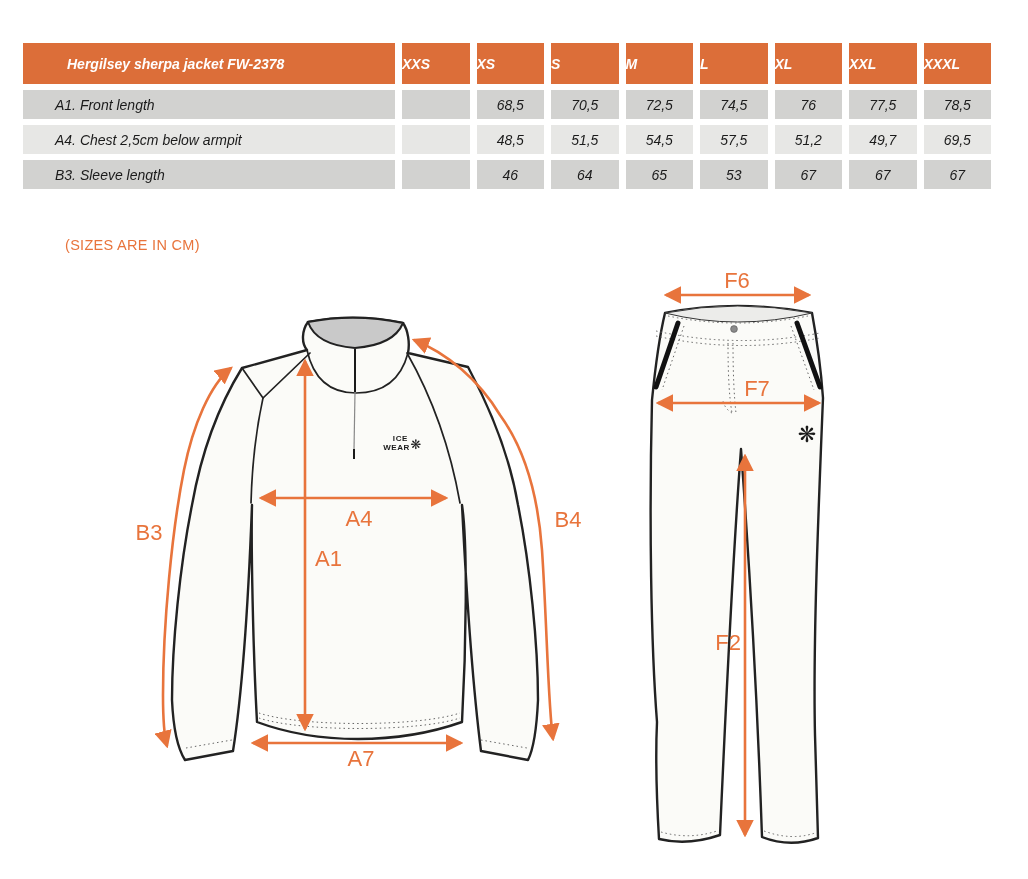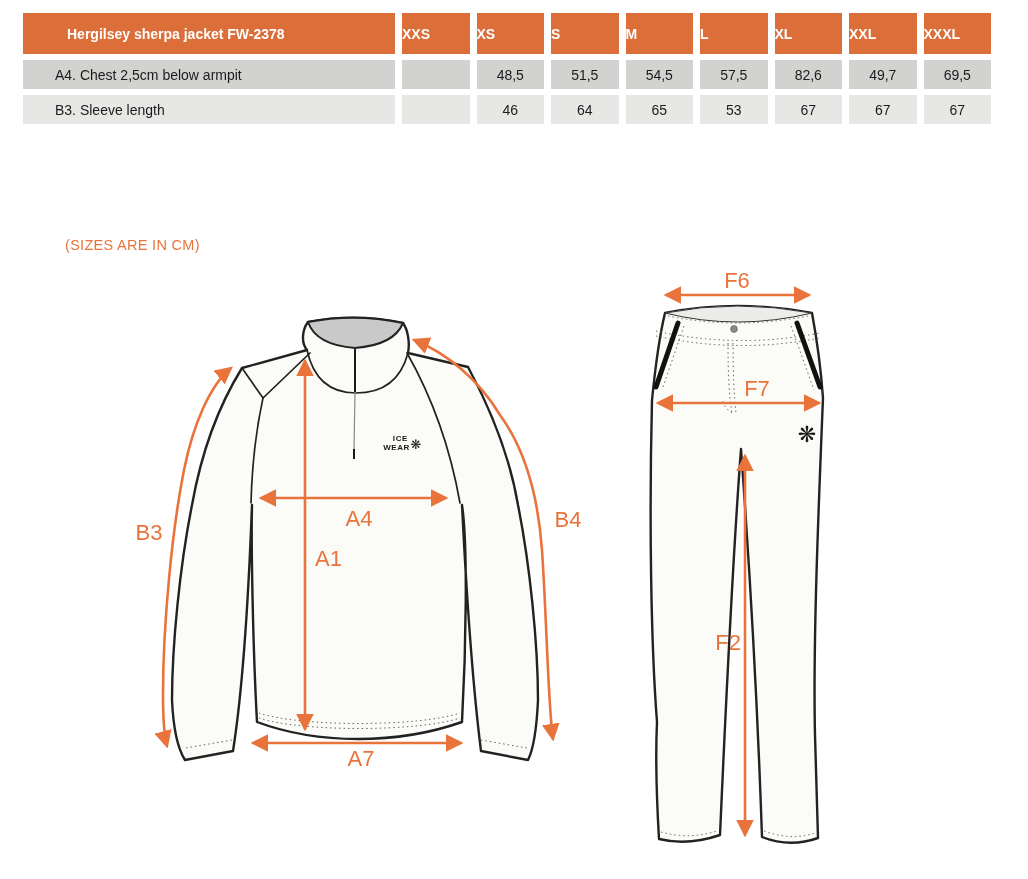--- a/index.html
+++ b/index.html
@@ -3,22 +3,22 @@
 <meta charset="utf-8">
 <style>
   html,body{margin:0;padding:0;}
   body{
     width:1028px;height:879px;position:relative;overflow:hidden;
     background:#ffffff;
     font-family:"Liberation Sans", sans-serif;
     --orange:#DC6E39; --arrow:#E8743C; --rowDark:#D2D2D0; --rowLight:#E7E7E5;
   }
   table.size-table{
-    position:absolute;left:16px;top:7px;width:982px;
-    border-collapse:separate;border-spacing:7px 6px;table-layout:fixed;
+    position:absolute;left:16px;top:37px;width:982px;
+    border-collapse:separate;border-spacing:7px 6px;table-layout:fixed;font-style:italic;
   }
   table.size-table th{
     background:var(--orange);color:#ffffff;font-size:14px;font-weight:bold;
     height:41px;text-align:left;padding:0;
   }
   table.size-table th.title-cell{width:328px;text-align:left;padding-left:44px;}
   table.size-table td{
     height:29px;font-size:14px;color:#1b1b1b;text-align:center;padding:0;
   }
   table.size-table td.row-label{text-align:left;padding-left:32px;}
@@ -56,27 +56,38 @@
         <th>S</th>
         <th>M</th>
         <th>L</th>
         <th>XL</th>
         <th>XXL</th>
         <th>XXXL</th>
       </tr>
   </thead>
   <tbody id="table-body">
       <tr>
+        <td class="row-label">A1. Front length</td>
+        <td></td>
+        <td>68,5</td>
+        <td>70,5</td>
+        <td>72,5</td>
+        <td>74,5</td>
+        <td>76</td>
+        <td>77,5</td>
+        <td>78,5</td>
+      </tr>
+      <tr>
         <td class="row-label">A4. Chest 2,5cm below armpit</td>
         <td></td>
         <td>48,5</td>
         <td>51,5</td>
         <td>54,5</td>
         <td>57,5</td>
-        <td>82,6</td>
+        <td>51,2</td>
         <td>49,7</td>
         <td>69,5</td>
       </tr>
       <tr>
         <td class="row-label">B3. Sleeve length</td>
         <td></td>
         <td>46</td>
         <td>64</td>
         <td>65</td>
         <td>53</td>

